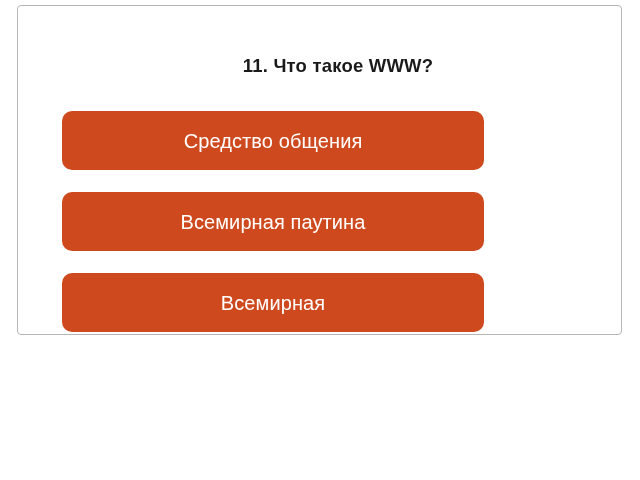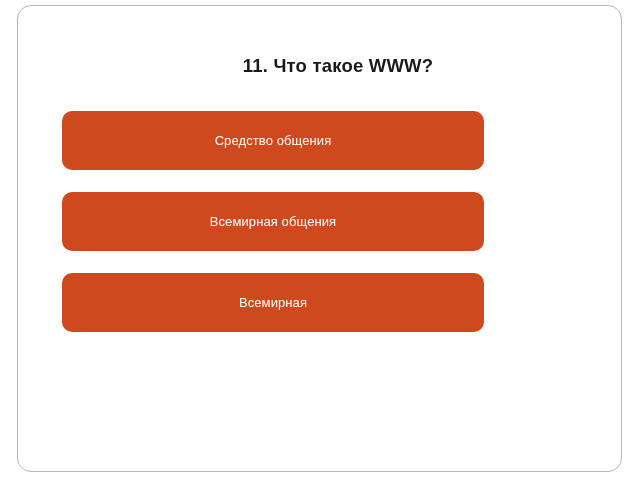--- a/index.html
+++ b/index.html
@@ -14,24 +14,24 @@
     overflow: hidden;
     font-family: "Liberation Sans", sans-serif;
   }
 
   
   #slide-frame {
     position: absolute;
     left: 17px;
     top: 5px;
     width: 605px;
-    height: 467px;
+    height: 330px;
     box-sizing: border-box;
     border: 1px solid #b6b6b6;
-    border-radius: 14px;
+    border-radius: 4px;
     background: #ffffff;
   }
 
   
   #question-title {
     position: absolute;
     left: 0;
     top: 36px;
     width: 640px;
     text-align: center;
@@ -60,21 +60,21 @@
     cursor: pointer;
     display: flex;
     align-items: center;
     justify-content: center;
   }
   .answer-option:last-child {
     margin-bottom: 0;
   }
   .answer-label {
     color: #ffffff;
-    font-size: 13px;
+    font-size: 20px;
     line-height: 18px;
     text-align: center;
     letter-spacing: 0.1px;
     white-space: nowrap;
     user-select: none;
   }
 </style>
 </head>
 <body>
 
@@ -83,21 +83,21 @@
   <h1 id="question-title">11. Что такое WWW?</h1>
 
   <div id="answer-list">
 
     <div class="answer-option">
       <span class="answer-label">Средство общения</span>
     </div>
 
 
     <div class="answer-option">
-      <span class="answer-label">Всемирная общения</span>
+      <span class="answer-label">Всемирная паутина</span>
     </div>
 
     <div class="answer-option">
       <span class="answer-label">Всемирная</span>
     </div>
 
   </div>
 </div>
 
 </body></html>

